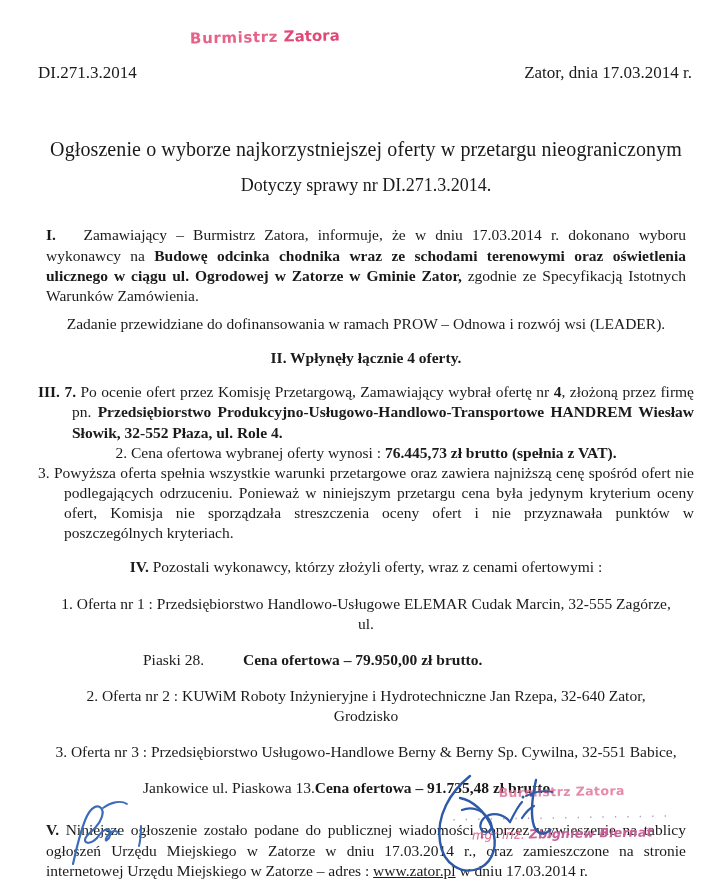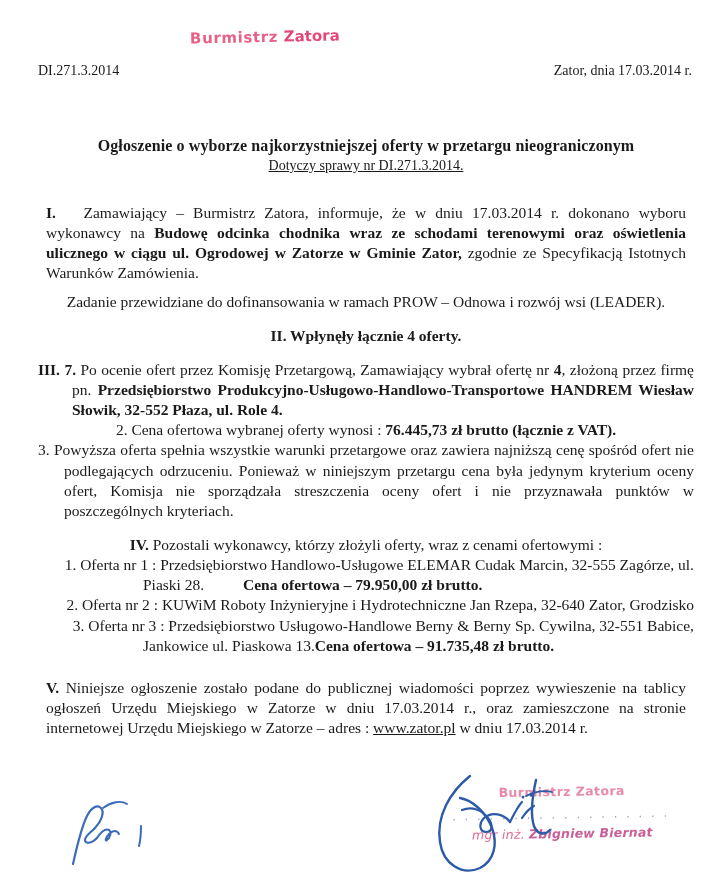--- a/index.html
+++ b/index.html
@@ -37,44 +37,43 @@
 
   
   .head-row {
     position: absolute;
     left: 38px;
     top: 63px;
     width: 656px;
     display: flex;
     justify-content: space-between;
     align-items: baseline;
-    font-size: 14px;
+    font-size: 17px;
   }
   .head-row .right { padding-right: 2px; }
 
   
   .doc {
     position: absolute;
     left: 38px;
     top: 136px;
     width: 656px;
     font-size: 15.5px;
     line-height: 1.30;
   }
 
   .title-block { text-align: center; }
   .title-main {
-    font-weight: bold;
-    font-size: 16px;
+    font-weight: normal;
+    font-size: 20px;
     letter-spacing: 0.1px;
   }
   .title-sub {
-    font-size: 14px;
-    margin-top: 0;
-    text-decoration: underline;
+    font-size: 18px;
+    margin-top: 12px;
   }
 
   .sec { text-align: justify; }
   .gap-lg { height: 20px; }
   .gap-md { height: 14px; }
 
   b, .b { font-weight: bold; }
 
   p.just {
     margin: 8px;
@@ -90,22 +89,22 @@
     text-indent: -26px;
     font-family: Liberation Serif, serif;
   }
   .hang2 {
     margin: 0;
     text-align: justify;
     padding-left: 34px;
     text-indent: -34px;
   }
   .offer-line {
-    margin: 0;
-    text-align: right;
+    margin: 16px;
+    text-align: center;
     padding-left: 0;
   }
   .offer-sub {
     margin: 0;
     text-align: left;
     display: flex;
   }
   .offer-sub .addr {
     display: inline-block;
     min-width: 205px;
@@ -202,21 +201,21 @@
       <p class="plain b">II. Wpłynęły łącznie 4 oferty.</p>
     </div>
 
     <div class="gap-md"></div>
 
     <div class="sec">
       <p class="hang2">
         <b>III. 7.</b><span> Po ocenie ofert przez Komisję Przetargową, Zamawiający wybrał ofertę nr </span><b>4</b><span>, złożoną   przez firmę pn. </span><b>Przedsiębiorstwo  Produkcyjno-Usługowo-Handlowo-Transportowe  HANDREM  Wiesław Słowik,  32-552 Płaza, ul. Role 4.</b>
       </p>
       <p class="plain">
-        <span>2. Cena ofertowa wybranej oferty wynosi : </span><b>76.445,73 zł brutto (łącznie z VAT).</b>
+        <span>2. Cena ofertowa wybranej oferty wynosi : </span><b>76.445,73 zł brutto (spełnia z VAT).</b>
       </p>
       <p class="hang1">3. Powyższa oferta spełnia wszystkie warunki przetargowe oraz zawiera najniższą cenę spośród ofert nie podlegających odrzuceniu. Ponieważ w niniejszym przetargu cena była jedynym kryterium oceny ofert, Komisja nie sporządzała streszczenia oceny ofert i nie przyznawała punktów w poszczególnych kryteriach.</p>
     </div>
 
     <div class="gap-md"></div>
 
     <div class="sec">
       <p class="plain">
         <b>IV.</b><span> Pozostali wykonawcy, którzy złożyli oferty, wraz z cenami ofertowymi :</span>
       </p>

